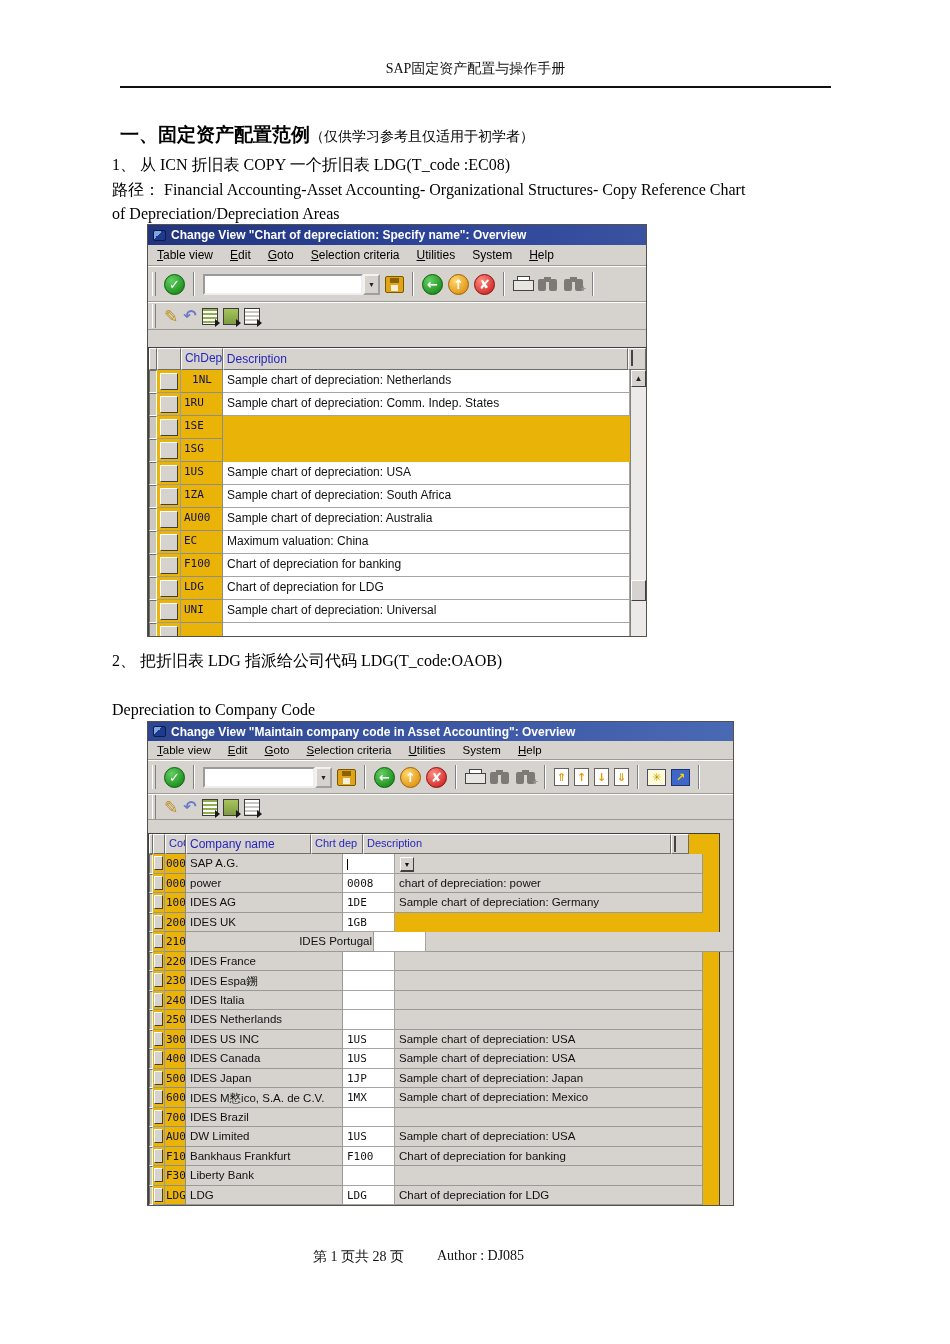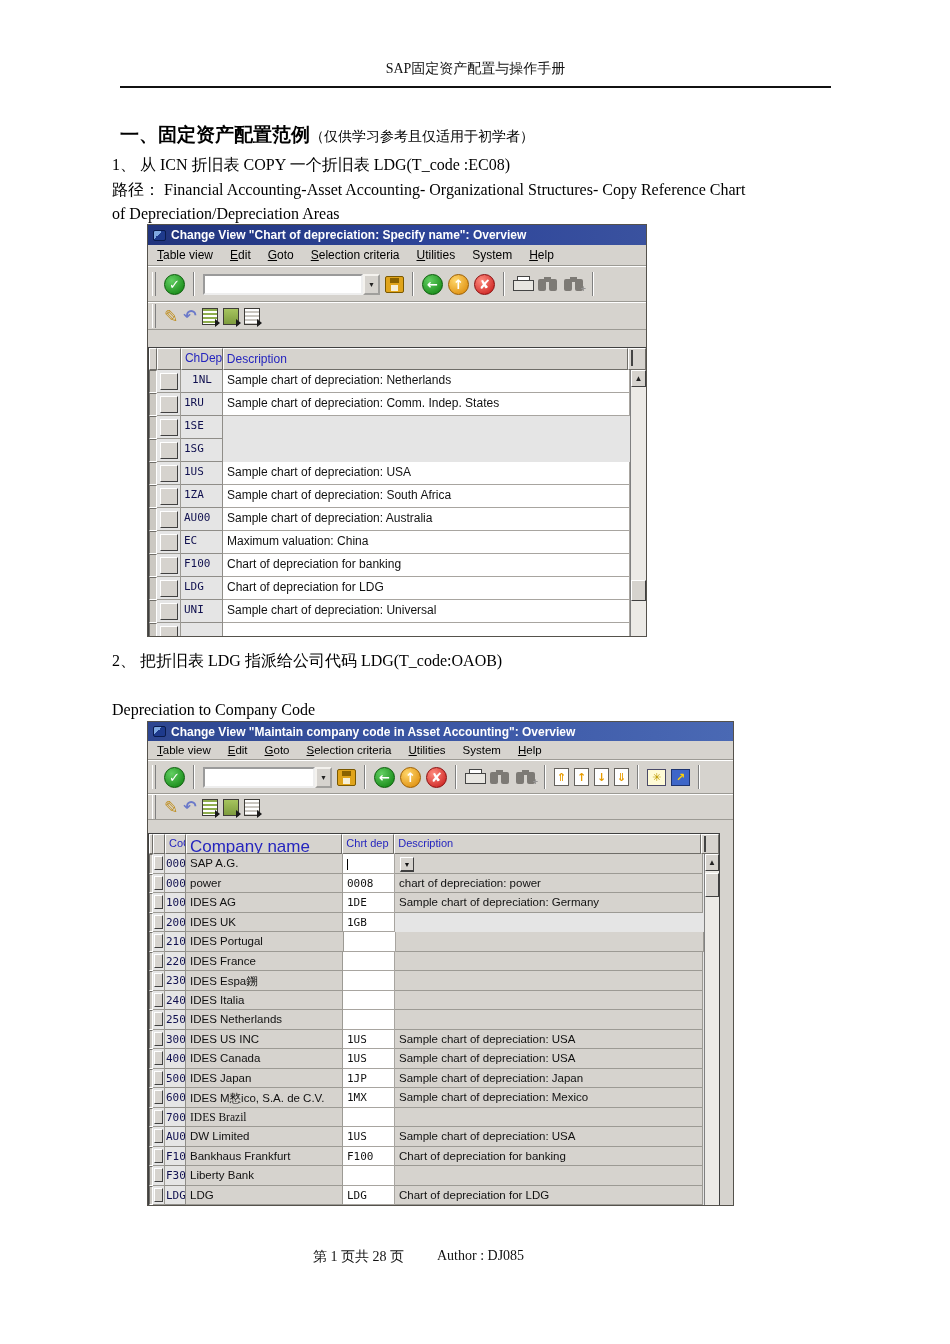--- a/index.html
+++ b/index.html
@@ -66,21 +66,21 @@
   .pencil { font-size:17px; color:#BF8E1E; font-family:"DejaVu Sans", sans-serif; line-height:1; }
   .undo { font-size:16px; font-weight:bold; color:#6B79C9; font-family:"DejaVu Sans", sans-serif; line-height:1; }
   .gridico { width:16px; height:17px; border:1px solid #3E3C38; position:relative; }
   .g1 { background:repeating-linear-gradient(#8FAE4E 0 2px,#fff 2px 4px); }
   .g2 { background:linear-gradient(#A6C45E,#7E9C3E); }
   .g3 { background:repeating-linear-gradient(#fff 0 2px,#C9C6C0 2px 4px); }
   .gridico::after { content:""; position:absolute; right:-3px; bottom:-3px; width:0; height:0;
                     border-left:5px solid #1A1A1A; border-top:4px solid transparent; border-bottom:4px solid transparent; }
 
   
-  .tbl { position:absolute; background:#e5e5e5; border:1px solid #404040; border-bottom:none; }
+  .tbl { position:absolute; background:#eab308; border:1px solid #404040; border-bottom:none; }
   .trow { display:flex; align-items:stretch; }
   .th { background:#D6D3CE; border-style:solid; border-width:1px; border-color:#fff #6F6D68 #6F6D68 #fff;
         color:#2525BE; font-size:12px; padding:2px 3px; overflow:hidden; white-space:nowrap; }
   .gut { border-style:solid; border-width:1px; border-color:#6F6D68 #fff #fff #6F6D68; background:#CBC8C2; }
   .selbtn { background:#D6D3CE; border-style:solid; border-width:1px; border-color:#fff #404040 #404040 #fff; }
   .selwrap { display:flex; align-items:center; justify-content:center; border-right:1px solid #9C9A94; border-bottom:1px solid #9C9A94; }
   .codecell { font-family:"DejaVu Sans Mono", monospace; font-size:11px; color:#10104F; padding:3px 2px 0 3px;
               border-right:1px solid #8f8d88; border-bottom:1px solid #8f8d88; overflow:hidden; white-space:nowrap; }
   .whitecell { background:#fff; font-size:12px; color:#111; padding:3px 1px 0 4px; border-right:1px solid #a8a5a0;
                border-bottom:1px solid #a8a5a0; overflow:hidden; white-space:nowrap; }
@@ -327,21 +327,21 @@
       <span class="gridico g1"></span>
       <span class="gridico g2"></span>
       <span class="gridico g3"></span>
     </div>
 
     <div class="tbl" style="left:0; top:111px; width:572px; height:374px;">
       <div class="trow" style="height:20px;">
         <span class="th" style="width:4px; padding:1px;"></span>
         <span class="th" style="width:12px; padding:1px;"></span>
         <span class="th" style="width:21px; font-size:11px;">CoCd</span>
-        <span class="th" style="width:157px; font-size:17px;">Company name</span>
+        <span class="th" style="width:125px; font-size:12px;">Company name</span>
         <span class="th" style="width:52px; font-size:11px;">Chrt dep</span>
         <span class="th" style="width:308px; font-size:11px;">Description</span>
         <span class="th" style="width:18px; padding:2px 1px;"><span class="cfgico"></span></span>
       </div>
       <div style="display:flex;">
         <div>
           <div class="trow" style="height:19.5px;">
             <span class="gut" style="width:4px;"></span>
             <span class="selwrap" style="width:12px;">
                 <span class="selbtn" style="width:9px;height:14px;"></span>
@@ -381,21 +381,21 @@
             <span class="codecell" style="width:21px; padding-left:1px;">2000</span>
             <span class="graycell" style="width:157px; font-size:11.5px;">IDES UK</span>
             <span class="whitecell" style="width:52px; font-size:11px; font-family:'DejaVu Sans Mono',monospace;">1GB</span>
           </div>
           <div class="trow" style="height:19.5px;">
             <span class="gut" style="width:4px;"></span>
             <span class="selwrap" style="width:12px;">
                 <span class="selbtn" style="width:9px;height:14px;"></span>
               </span>
             <span class="codecell" style="width:21px; padding-left:1px;">2100</span>
-            <span class="graycell" style="width:158px; font-size:11.5px;">IDES Portugal</span>
+            <span class="graycell" style="width:188px; font-size:11.5px;text-align:right;">IDES Portugal</span>
             <span class="whitecell" style="width:52px;"></span>
             <span class="graycell" style="width:308px;"></span>
           </div>
           <div class="trow" style="height:19.5px;">
             <span class="gut" style="width:4px;"></span>
             <span class="selwrap" style="width:12px;">
                 <span class="selbtn" style="width:9px;height:14px;"></span>
               </span>
             <span class="codecell" style="width:21px; padding-left:1px;">2200</span>
             <span class="graycell" style="width:157px; font-size:11.5px;">IDES France</span>
@@ -471,21 +471,21 @@
             <span class="graycell" style="width:157px; font-size:11.5px;">IDES M憗ico, S.A. de C.V.</span>
             <span class="whitecell" style="width:52px; font-size:11px; font-family:'DejaVu Sans Mono',monospace;">1MX</span>
             <span class="graycell" style="width:308px; font-size:11.5px;">Sample chart of depreciation: Mexico</span>
           </div>
           <div class="trow" style="height:19.5px;">
             <span class="gut" style="width:4px;"></span>
             <span class="selwrap" style="width:12px;">
                 <span class="selbtn" style="width:9px;height:14px;"></span>
               </span>
             <span class="codecell" style="width:21px; padding-left:1px;">7000</span>
-            <span class="graycell" style="width:157px; font-size:11.5px;font-family:Liberation Serif, serif;">IDES Brazil</span>
+            <span class="graycell" style="width:157px; font-size:11.5px;">IDES Brazil</span>
             <span class="whitecell" style="width:52px;"></span>
             <span class="graycell" style="width:308px;"></span>
           </div>
           <div class="trow" style="height:19.5px;">
             <span class="gut" style="width:4px;"></span>
             <span class="selwrap" style="width:12px;">
                 <span class="selbtn" style="width:9px;height:14px;"></span>
               </span>
             <span class="codecell" style="width:21px; padding-left:1px;">AU00</span>
             <span class="graycell" style="width:157px; font-size:11.5px;">DW Limited</span>

